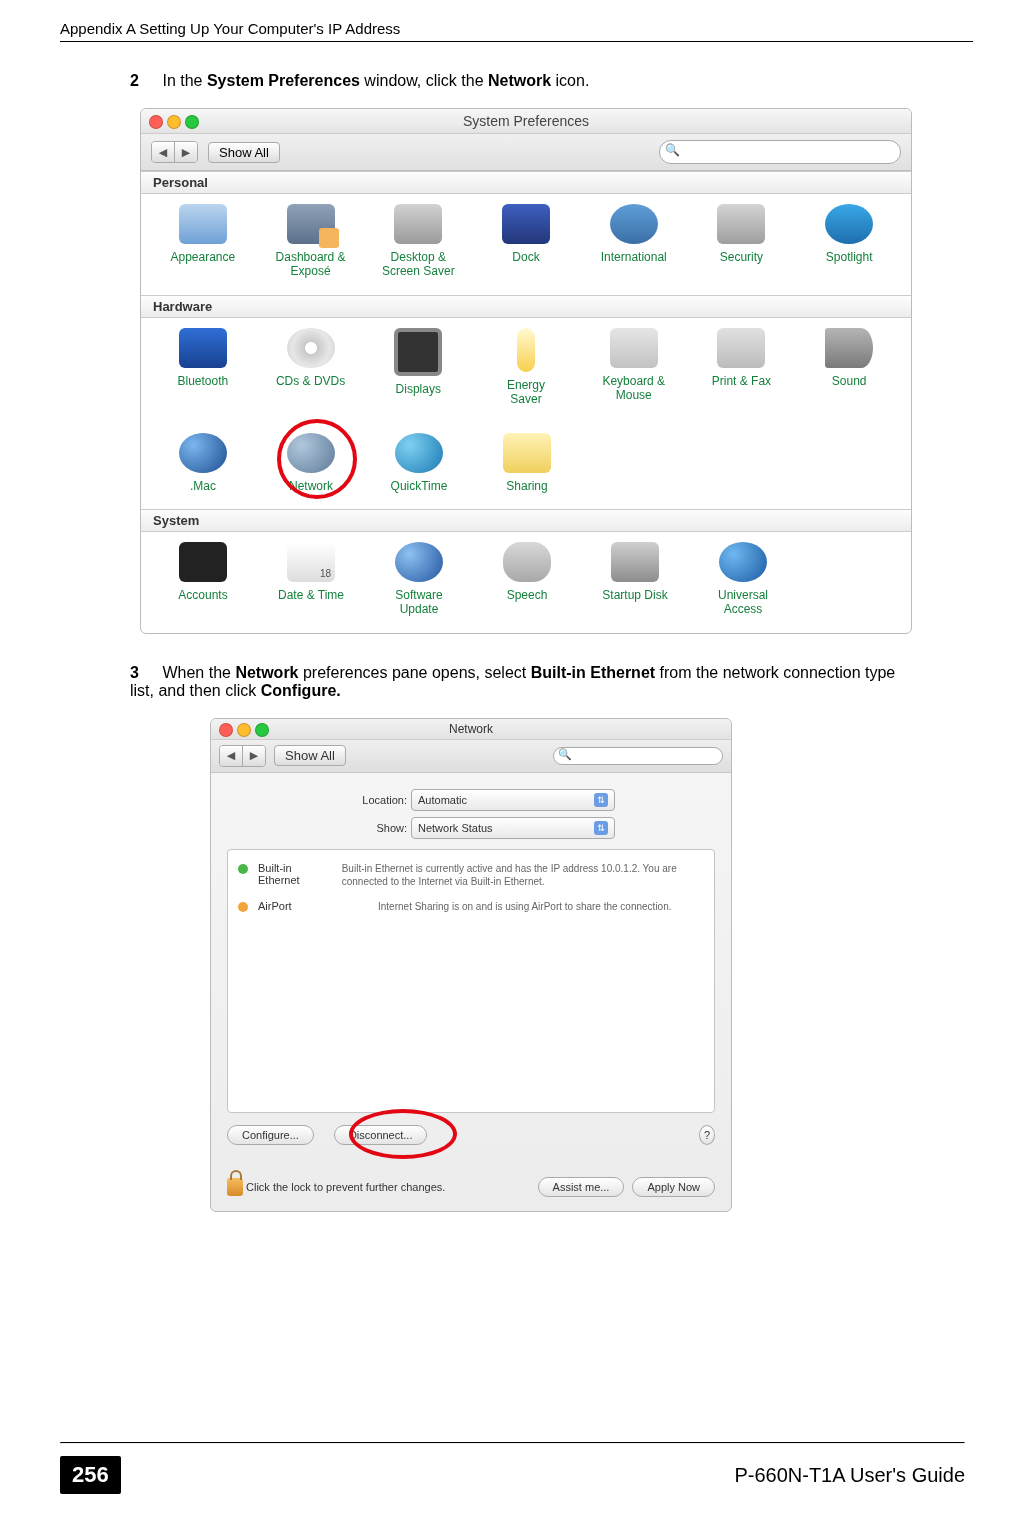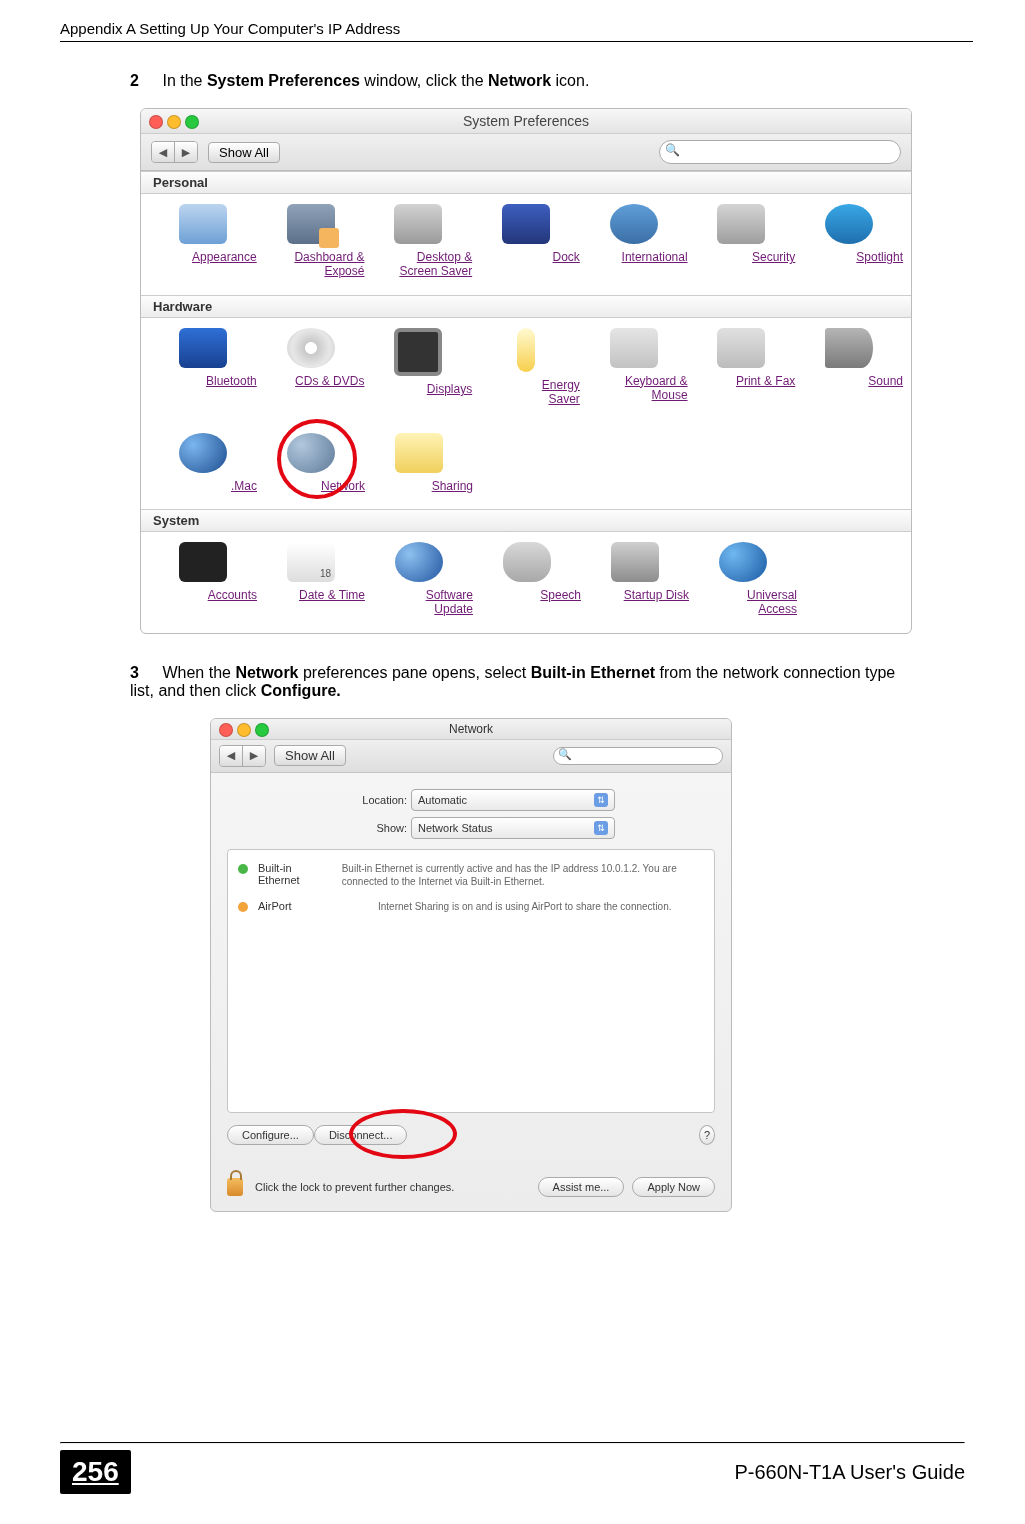--- a/index.html
+++ b/index.html
@@ -97,26 +97,25 @@
   font-weight: bold;
   font-size: 13px;
   color: #333;
 }
 .sp-row {
   display: flex;
   padding: 10px 8px 16px 8px;
 }
 .sp-item {
   width: 108px;
-  text-align: right;
+  text-align: center;
   font-size: 12px;
-  color: #701a75;
+  color: #15803d;
   line-height: 1.2;
   position: relative;
-  text-decoration: underline;
 }
 .sp-icon {
   width: 48px; height: 40px;
   margin: 0 auto 6px auto;
   border-radius: 6px;
   display:flex; align-items:center; justify-content:center;
 }
 .ic-appearance{background:linear-gradient(#bcd5ef,#6ea0d6);}
 .ic-dashboard{background:linear-gradient(#8fa2b8,#5c708a); position:relative;}
 .ic-dashboard::after{content:""; position:absolute; right:-4px; bottom:-4px; width:20px; height:20px; background:#f5b55f; border-radius:3px;}
@@ -172,34 +171,34 @@
 .net-field{display:flex; align-items:center; margin:6px 0; justify-content:center;}
 .net-field label{width:80px; text-align:right; margin-right:4px; font-size:11px;}
 .net-select{background:linear-gradient(#fff,#e9e9e9); border:1px solid #aaa; border-radius:4px; width:190px; padding:3px 6px; display:flex; justify-content:space-between; align-items:center; font-size:11px;}
 .net-select .arr{background:#6a9de4; color:#fff; border-radius:3px; width:14px; height:14px; display:flex; align-items:center; justify-content:center; font-size:9px;}
 .net-list{background:#fff; border:1px solid #c5c5c5; border-radius:4px; margin-top:10px; height:250px; padding:6px 8px;}
 .net-item{display:flex; gap:10px; padding:6px 2px;}
 .dot{width:10px; height:10px; border-radius:50%; margin-top:2px; flex:none;}
 .dot-g{background:#49b648;} .dot-o{background:#f2a33c;}
 .net-item-name{width:110px; font-weight:normal;}
 .net-item-desc{font-size:10px; color:#666; line-height:1.3;}
-.net-bottom{position:relative; display:flex; gap:0; justify-content:center; padding:12px 0 8px 0;}
+.net-bottom{position:relative; display:flex; gap:20px; justify-content:center; padding:12px 0 8px 0;}
 .aqua-btn{background:linear-gradient(#fff,#e4e4e4); border:1px solid #aaa; border-radius:12px; padding:3px 14px; font-size:11px;}
 .red-circle-2{position:absolute; width:100px; height:42px; border:4px solid #e30613; border-radius:50%; left:122px; top:-4px; pointer-events:none;}
-.net-footer{padding:10px 16px 14px 16px; display:flex; align-items:center; gap:12px;}
+.net-footer{padding:10px 16px 14px 16px; display:flex; align-items:center; gap:3px;}
 .lock-ic{width:16px; height:18px; background:linear-gradient(#f5bd5f,#d88a2a); border-radius:3px; position:relative;}
 .lock-ic::before{content:""; position:absolute; top:-8px; left:3px; width:8px; height:8px; border:2px solid #a87a3a; border-bottom:none; border-radius:6px 6px 0 0;}
 .net-footer-btns{margin-left:auto; display:flex; gap:8px;}
 .page-footer{
   position:absolute; bottom:30px; left:60px; right:60px;
   display:flex; align-items:center; gap:18px;
 }
 .page-num-box{
-  background:#000; color:#fff; font-weight:bold; font-size:28px;
-  padding:6px 12px; border-radius:2px;text-decoration:underline;
+  background:#000; color:#fff; font-weight:bold; font-size:22px;
+  padding:6px 12px; border-radius:2px;
 }
 .guide-name{font-size:20px;}
 .page-footer-top{position:absolute; bottom:72px; left:60px; right:60px; border-top:1.5px solid #000;}
 </style>
 </head>
 <body>
 
 <div class="page">
   <div class="header-line">Appendix A Setting Up Your Computer's IP Address</div>
   <hr class="header-rule">
@@ -255,20 +254,21 @@
         <div class="sp-item"><div class="sp-icon ic-print"></div><span>Print &amp; Fax</span></div>
         <div class="sp-item"><div class="sp-icon ic-sound"></div><span>Sound</span></div>
       </div>
 
       <div class="sp-row">
         <div class="sp-item"><div class="sp-icon ic-mac"></div><span>.Mac</span></div>
         <div class="sp-item">
           <div class="red-circle-1"></div>
           <div class="sp-icon ic-network"></div><span>Network</span>
         </div>
+        <div class="sp-item"><div class="sp-icon ic-quicktime"></div><span>QuickTime</span></div>
         <div class="sp-item"><div class="sp-icon ic-sharing"></div><span>Sharing</span></div>
       </div>
 
       <div class="sp-section-head">System</div>
       <div class="sp-row">
         <div class="sp-item"><div class="sp-icon ic-accounts"></div><span>Accounts</span></div>
         <div class="sp-item"><div class="sp-icon ic-date"></div><span>Date &amp; Time</span></div>
         <div class="sp-item"><div class="sp-icon ic-software"></div><span style="white-space:pre-line;">Software
 Update</span></div>
         <div class="sp-item"><div class="sp-icon ic-speech"></div><span>Speech</span></div>

